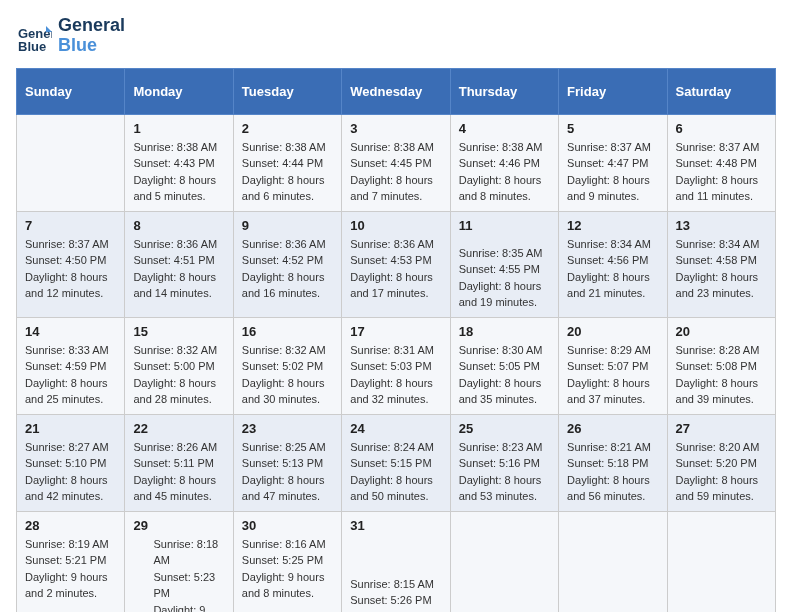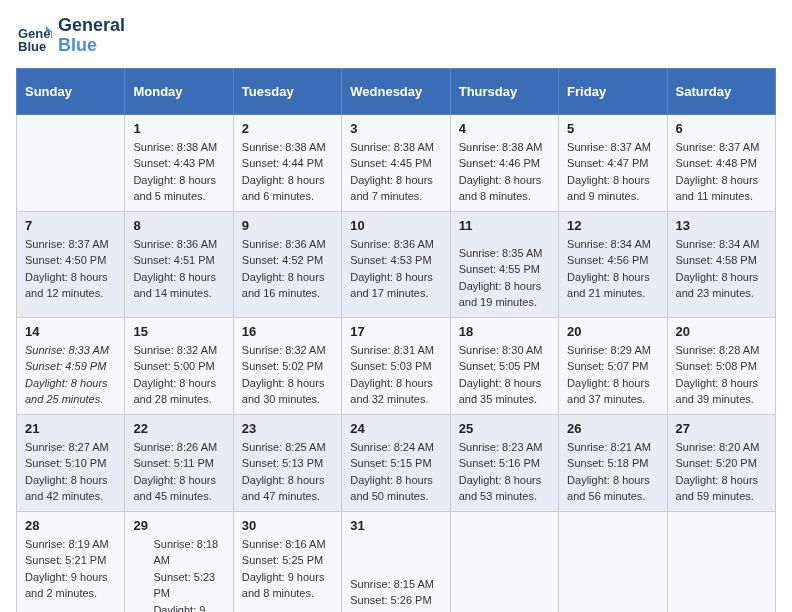--- a/index.html
+++ b/index.html
@@ -202,21 +202,21 @@
           <span class="day-number">13</span>
           <div class="day-info" style="white-space: pre-line;">Sunrise: 8:34 AM
 Sunset: 4:58 PM
 Daylight: 8 hours
 and 23 minutes.</div>
         </td>
       </tr>
       <tr>
         <td>
           <span class="day-number">14</span>
-          <div class="day-info" style="white-space: pre-line; font-style: italic;">Sunrise: 8:33 AM
+          <div class="day-info" style="white-space: pre-line;">Sunrise: 8:33 AM
 Sunset: 4:59 PM
 Daylight: 8 hours
 and 25 minutes.</div>
         </td>
         <td>
           <span class="day-number">15</span>
           <div class="day-info" style="white-space: pre-line;">Sunrise: 8:32 AM
 Sunset: 5:00 PM
 Daylight: 8 hours
 and 28 minutes.</div>

